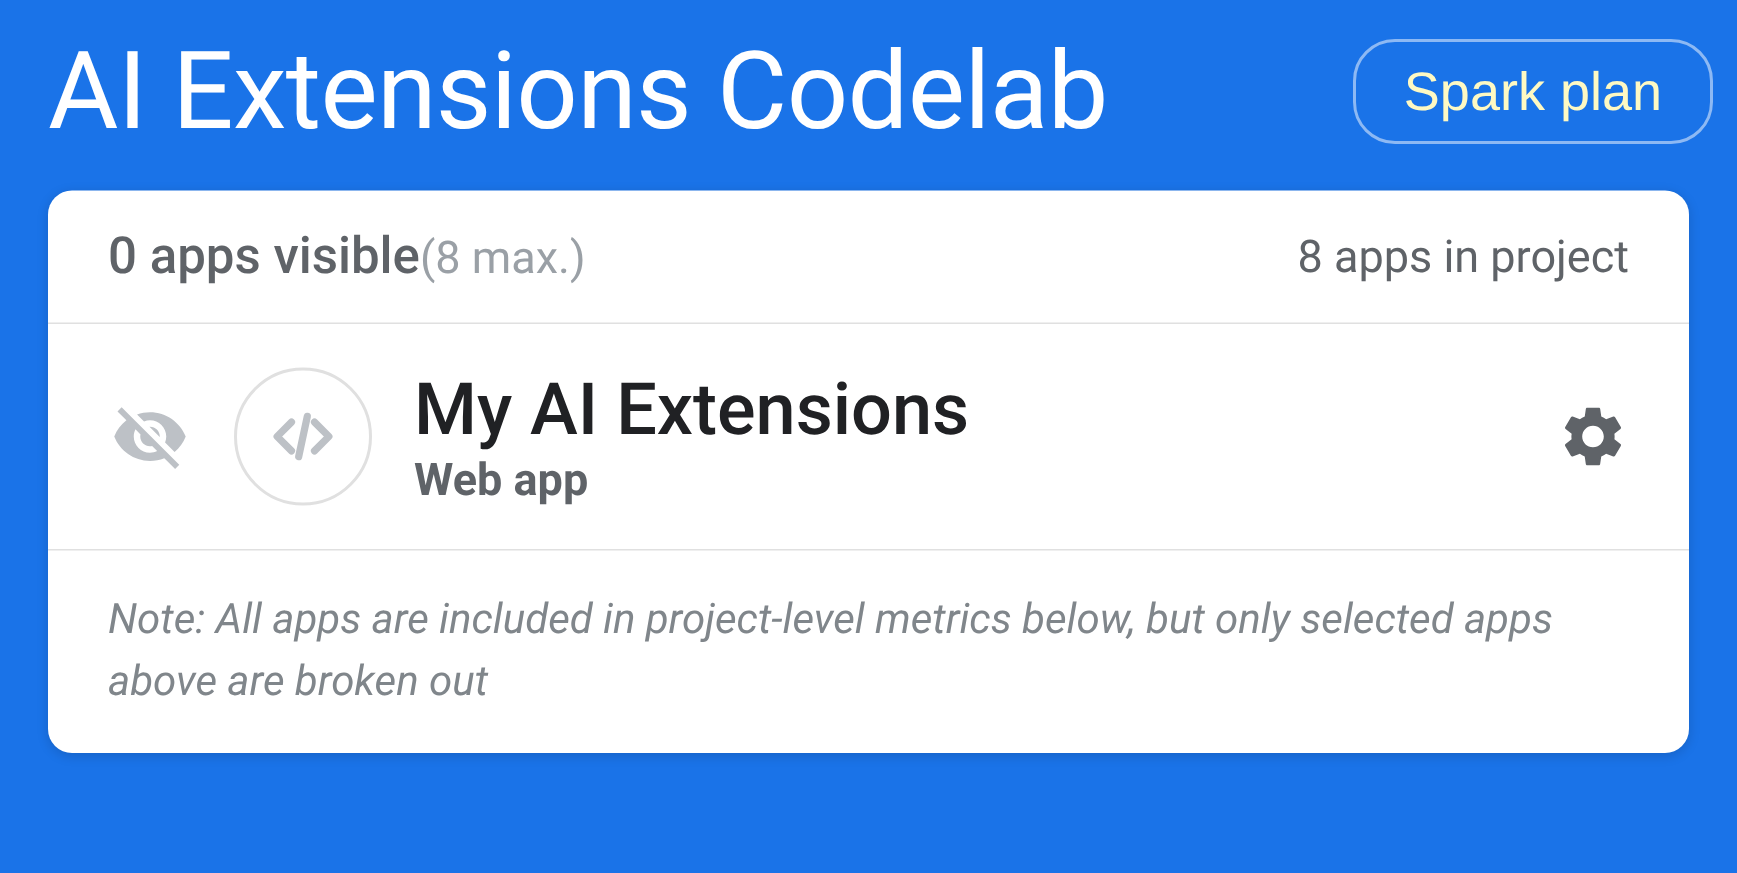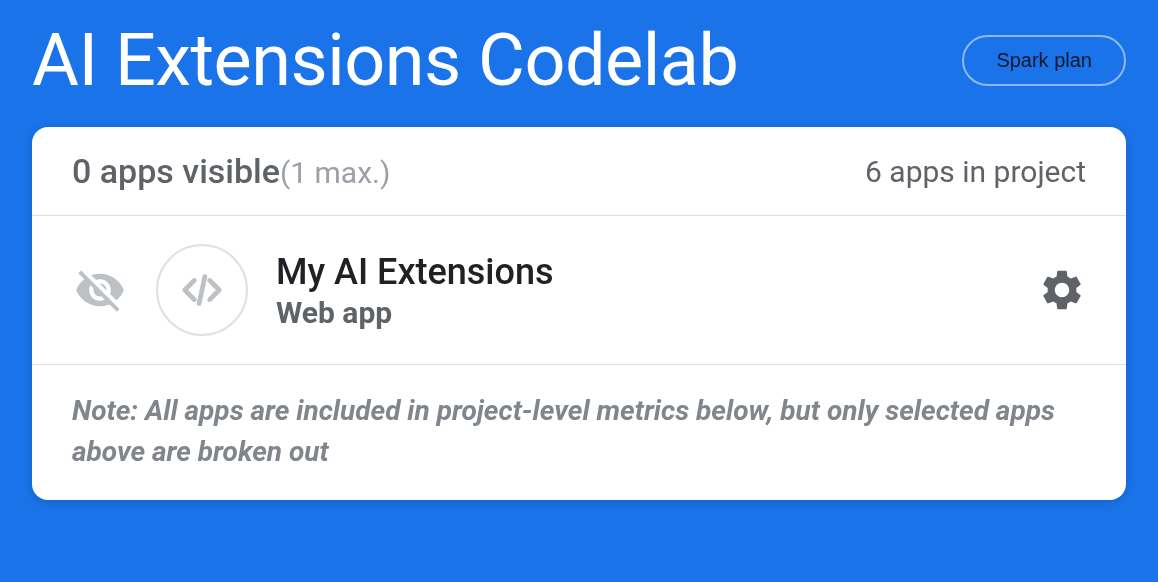--- a/index.html
+++ b/index.html
@@ -11,34 +11,34 @@
       font-family: -apple-system, BlinkMacSystemFont, 'Segoe UI', Roboto, 'Helvetica Neue', Arial, sans-serif;
       background: #1a73e8;
       width: 1158px;
       height: 582px;
       overflow: hidden;
     }
     .header {
       display: flex;
       align-items: center;
       justify-content: space-between;
-      padding: 18px 32px 24px 32px;
+      padding: 18px 16px 24px 32px;
     }
     .project-title {
       font-size: 72px;
       font-weight: 400;
       color: #ffffff;
       letter-spacing: -0.5px;
     }
     .plan-chip {
       border: 2px solid rgba(255, 255, 255, 0.5);
       border-radius: 28px;
       padding: 12px 32px;
-      color: #0f172a;
-      font-size: 20px;
+      color: #fef9c3;
+      font-size: 36px;
       font-weight: 500;
       background: transparent;
       cursor: pointer;
     }
     .card {
       background: #ffffff;
       margin: 0 32px 24px 32px;
       border-radius: 16px;
       box-shadow: 0 2px 8px rgba(0,0,0,0.15);
       overflow: hidden;
@@ -86,60 +86,60 @@
       border-radius: 50%;
       display: flex;
       align-items: center;
       justify-content: center;
       margin-right: 28px;
     }
     .app-info {
       flex: 1;
     }
     .app-name {
-      font-size: 36px;
+      font-size: 48px;
       font-weight: 500;
       color: #202124;
       margin-bottom: 2px;
     }
     .app-type {
       font-size: 30px;
       color: #5f6368;
       font-weight: 700;
     }
     .gear-icon {
       width: 48px;
       height: 48px;
       cursor: pointer;
     }
     .note {
       padding: 26px 40px 28px 40px;
       font-size: 28px;
       font-style: italic;
       color: #80868b;
       line-height: 1.45;
-      font-weight: 700;
+      font-weight: 400;
     }
   </style>
 </head>
 <body>
 
 <div class="header">
   <h1 class="project-title">AI Extensions Codelab</h1>
   <button class="plan-chip">
     <span>Spark plan</span>
   </button>
 </div>
 
 <div class="card">
   <div class="card-header">
     <div>
-      <span class="apps-visible">0 apps visible</span><span class="apps-visible-max">(1 max.)</span>
+      <span class="apps-visible">0 apps visible</span><span class="apps-visible-max">(8 max.)</span>
     </div>
-    <div class="apps-in-project">6 apps in project</div>
+    <div class="apps-in-project">8 apps in project</div>
   </div>
 
   <div class="app-row">
     <div class="eye-off-icon">
       <svg viewBox="0 0 24 24" width="52" height="52" fill="#bdc1c6">
         <path d="M12 7c2.76 0 5 2.24 5 5 0 .65-.13 1.26-.36 1.83l2.92 2.92c1.51-1.26 2.7-2.89 3.43-4.75-1.73-4.39-6-7.5-11-7.5-1.4 0-2.74.25-3.98.7l2.16 2.16C10.74 7.13 11.35 7 12 7zM2 4.27l2.28 2.28.46.46C3.08 8.3 1.78 10.02 1 12c1.73 4.39 6 7.5 11 7.5 1.55 0 3.03-.3 4.38-.84l.42.42L19.73 22 21 20.73 3.27 3 2 4.27zM7.53 9.8l1.55 1.55c-.05.21-.08.43-.08.65 0 1.66 1.34 3 3 3 .22 0 .44-.03.65-.08l1.55 1.55c-.67.33-1.41.53-2.2.53-2.76 0-5-2.24-5-5 0-.79.2-1.53.53-2.2zm4.31-.78l3.15 3.15.02-.16c0-1.66-1.34-3-3-3l-.17.01z"></path>
       </svg>
     </div>
     <div class="code-badge">
       <svg viewBox="0 0 24 24" width="46" height="46" fill="none" stroke="#bdc1c6" stroke-width="2.5" stroke-linecap="round" stroke-linejoin="round">

